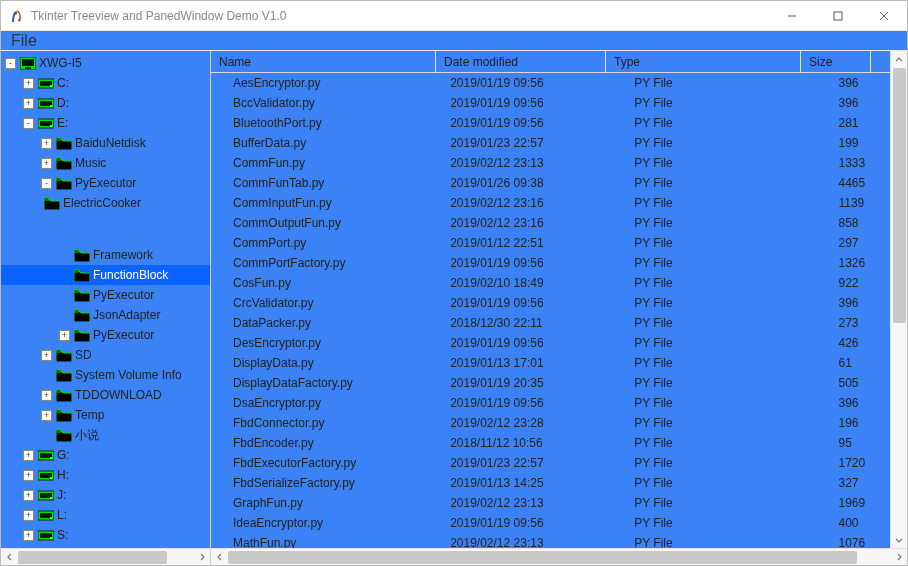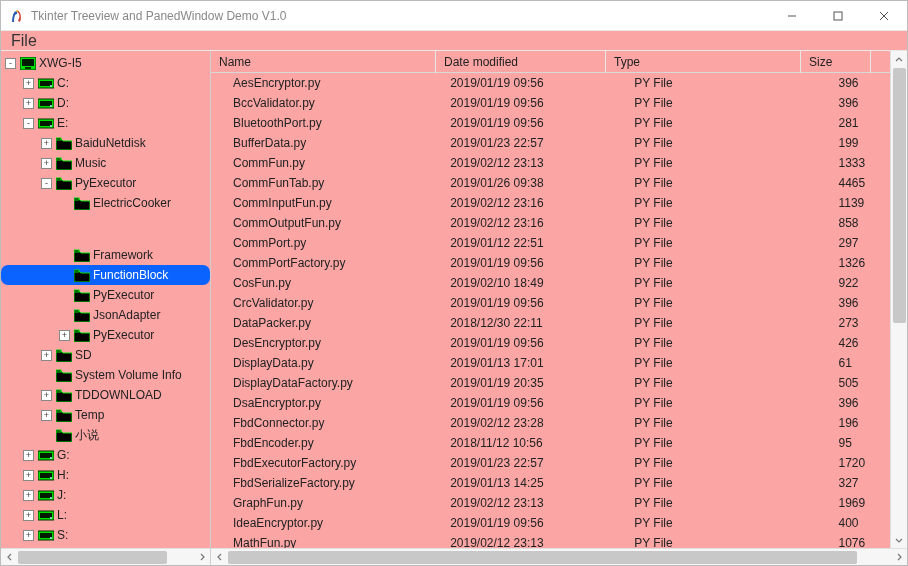--- a/index.html
+++ b/index.html
@@ -9,21 +9,21 @@
     font-size: 12px;
     background: #fff;
     color: #222;
     height: 100%;
     overflow: hidden;
   }
   .window {
     width: 908px; height: 566px;
     border: 1px solid #bcbcbc;
     display: flex; flex-direction: column;
-    background: #fca5a5;
+    background: #3b82f6;
   }
   
   .titlebar {
     height: 30px;
     background: #fff;
     display: flex; align-items: center;
     border-bottom: 1px solid #e8e8e8;
     color: #888;
     font-size: 12px;
   }
@@ -70,21 +70,20 @@
   }
   .tree-row {
     display: flex; align-items: center;
     height: 20px;
     white-space: nowrap;
     overflow: hidden;
   }
   .tree-row.selected {
     background: #0a62ff;
     color: #fff;
-    border-radius: 7px;
   }
   .expander {
     width: 11px; height: 11px;
     border: 1px solid #888;
     display: flex; align-items: center; justify-content: center;
     font-size: 9px; line-height: 1;
     margin-right: 4px;
     color: #444;
     background: #fff;
     flex: none;
@@ -271,21 +270,21 @@
             <span class="node-label">Music</span>
           </div>
           <div class="tree-row" style="padding-left: 40px;">
             <span class="expander">-</span>
             <span class="node-icon"><svg viewBox="0 0 16 13">
                 <path d="M0 2 L5 2 L7 4 L16 4 L16 13 L0 13 Z" fill="#000" stroke="#00e000" stroke-width="1"></path>
                 <rect x="0" y="1" width="5" height="2" fill="#000" stroke="#00e000" stroke-width="1"></rect>
               </svg></span>
             <span class="node-label">PyExecutor</span>
           </div>
-          <div class="tree-row" style="padding-left: 58px;">
+          <div class="tree-row" style="padding-left: 28px;">
             <span class="expander empty"></span>
             <span class="node-icon"><svg viewBox="0 0 16 13">
                 <path d="M0 2 L5 2 L7 4 L16 4 L16 13 L0 13 Z" fill="#000" stroke="#00e000" stroke-width="1"></path>
                 <rect x="0" y="1" width="5" height="2" fill="#000" stroke="#00e000" stroke-width="1"></rect>
               </svg></span>
             <span class="node-label">ElectricCooker</span>
           </div>
           <div class="tree-row" style="padding-left: 58px; margin-top: 32px;">
             <span class="expander empty"></span>
             <span class="node-icon"><svg viewBox="0 0 16 13">

